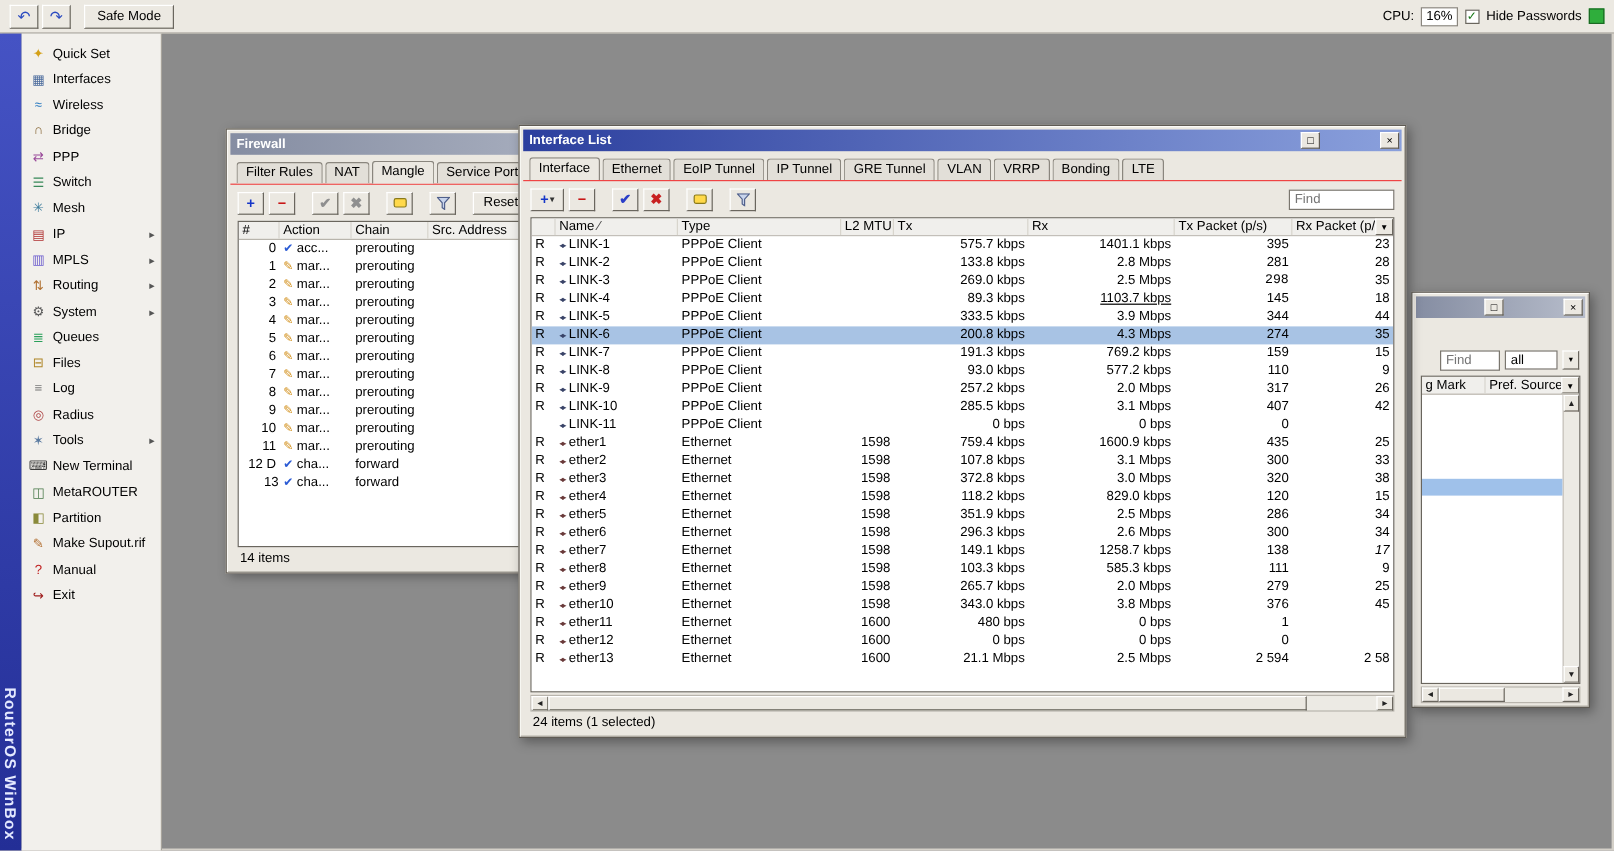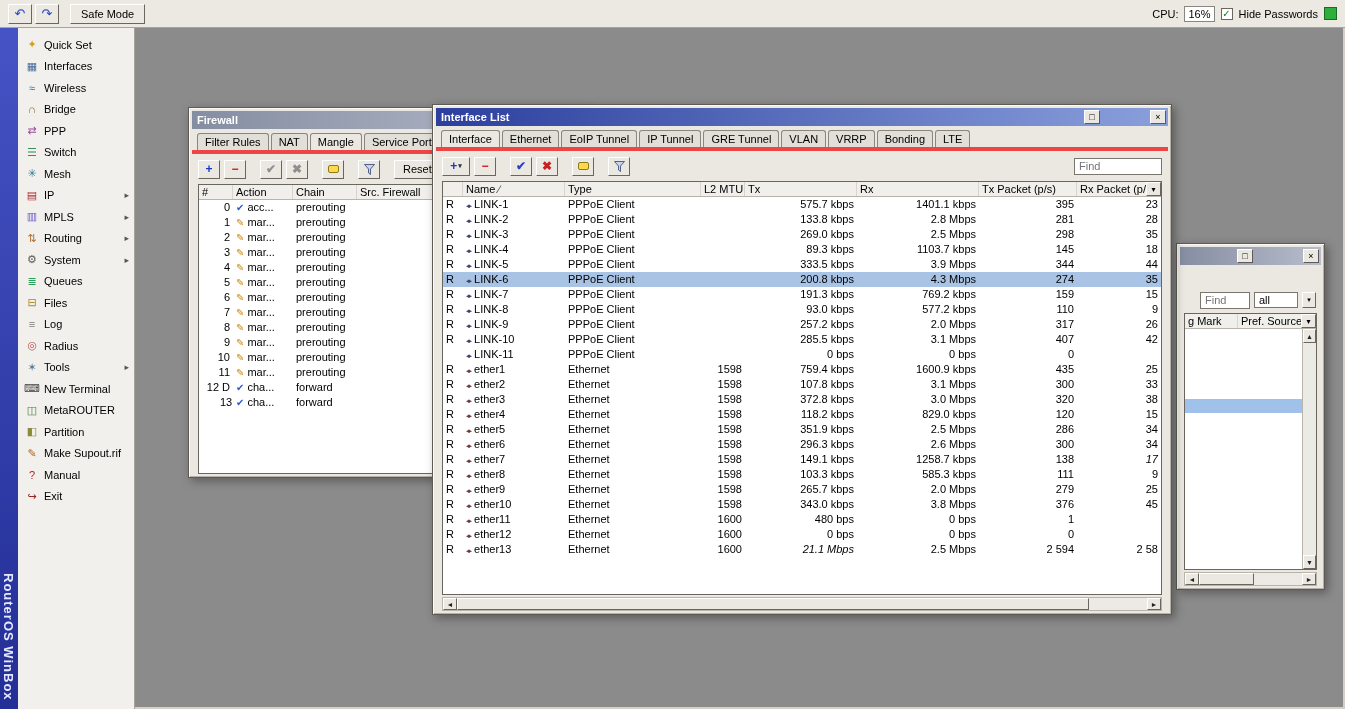--- a/index.html
+++ b/index.html
@@ -39,21 +39,21 @@
          box-shadow: inset 1px 1px 0 #fbfaf7, inset -1px -1px 0 #b5b1a8, 3px 3px 9px rgba(0,0,0,.35);
          display:flex; flex-direction:column; }
   .tbar { height:18px; flex:0 0 18px; display:flex; align-items:center; padding:0 2px 0 5px;
           color:#fff; font-weight:bold;gap:48px; }
   .tbar.active   { background:linear-gradient(90deg,#2c3f9e,#8aa0dc); }
   .tbar.inactive { background:linear-gradient(90deg,#858da2,#b7bdcb); }
   .sp { flex:1; }
   .wbtn { width:16px; height:14px; background:#ebe8e1; border:1px solid; border-color:#fff #5f5b54 #5f5b54 #fff;
           color:#000; font-size:9px; font-weight:normal; display:flex; align-items:center; justify-content:center; margin-left:2px; }
 
-  .tabs { display:flex; padding:4px 5px 0; border-bottom:4px solid #ef4444; height:25px; flex:0 0 25px; overflow:hidden; }
+  .tabs { display:flex; align-items:flex-end; padding:4px 5px 0; border-bottom:1px solid #ef4444; height:25px; flex:0 0 25px; overflow:hidden; }
   .tab { padding:2px 7px 3px; border:1px solid #8a867e; border-bottom:none; border-radius:3px 3px 0 0;
          background:#e2dfd8; margin-right:2px; white-space:nowrap; }
   .tab.active { background:#ebe8e1; padding-bottom:5px; margin-bottom:-1px; }
 
   .toolbar { display:flex; align-items:center; padding:5px 6px; gap:4px; flex:0 0 30px; }
   .tbtn { width:22px; height:19px; background:#ebe8e1; border:1px solid; border-color:#fff #6a665e #6a665e #fff;
           display:flex; align-items:center; justify-content:center; font-size:12px; font-weight:bold; }
   .tbtn.wide { width:28px; }
   .plus  { color:#1636c8; } .minus { color:#c81616; }
   .check { color:#2a3ec8; } .cross { color:#c82020; }
@@ -271,21 +271,21 @@
             <path d="M0.5 0.5 H10.5 L6.5 5 V10.5 L4.5 9 V5 Z" fill="#c8d4ec" stroke="#51618c" stroke-width="1"></path>
           </svg>
       </div>
       <button class="txtbtn">Reset Counters</button>
     </div>
     <div class="tablebox">
       <div class="thead">
           <div class="th" style="width: 34px;">#</div>
           <div class="th" style="width: 60px;">Action</div>
           <div class="th" style="width: 64px;">Chain</div>
-          <div class="th" style="width: 80px;">Src. Firewall</div>
+          <div class="th" style="width: 80px;">Src. Address</div>
           <div class="th" style="flex: 1 1 0%;">Dst. Address</div>
         </div>
       <div class="rows">
           <div class="trow">
             <div class="td right" style="width: 34px;"><span>0</span></div>
             <div class="td" style="width: 60px;"><span class="act-ic" style="color: rgb(42, 90, 212);">✔</span><span>acc...</span></div>
             <div class="td" style="width: 64px;">prerouting</div>
             <div class="td" style="width: 80px;"></div>
             <div class="td" style="flex: 1 1 0%;"></div>
           </div>
@@ -374,20 +374,23 @@
             <div class="td" style="flex: 1 1 0%;"></div>
           </div>
           <div class="trow">
             <div class="td right" style="width: 34px; padding-left: 21px;"><span>13</span><span class="fw-flag">D</span></div>
             <div class="td" style="width: 60px;"><span class="act-ic" style="color: rgb(42, 90, 212);">✔</span><span>cha...</span></div>
             <div class="td" style="width: 64px;">forward</div>
             <div class="td" style="width: 80px;"></div>
             <div class="td" style="flex: 1 1 0%;"></div>
           </div>
         </div>
+    </div>
+    <div class="statusbar">
+      <span>14 items</span>
     </div>
   </div>
 
   <div class="win rt">
     <div class="tbar inactive">
       <span class="sp"></span>
       <span class="wbtn">□</span>
       <span class="wbtn">×</span>
     </div>
     <div class="rt-gap"></div>
@@ -498,30 +501,30 @@
             <div class="td right" style="width: 98px;">281</div>
             <div class="td right" style="flex: 1 1 0%;">28</div>
           </div>
           <div class="trow">
             <div class="td" style="width: 20px;">R</div>
             <div class="td" style="width: 102px;"><span class="ific" style="color: rgb(58, 68, 104);">◂▸</span><span>LINK-3</span></div>
             <div class="td" style="width: 136px;">PPPoE Client</div>
             <div class="td right" style="width: 44px;"></div>
             <div class="td right" style="width: 112px;">269.0 kbps</div>
             <div class="td right" style="width: 122px;">2.5 Mbps</div>
-            <div class="td right" style="width: 98px;">298</div>
+            <div class="td right" style="width: 98px; font-family: Liberation Mono, monospace;">298</div>
             <div class="td right" style="flex: 1 1 0%;">35</div>
           </div>
           <div class="trow">
             <div class="td" style="width: 20px;">R</div>
             <div class="td" style="width: 102px;"><span class="ific" style="color: rgb(58, 68, 104);">◂▸</span><span>LINK-4</span></div>
             <div class="td" style="width: 136px;">PPPoE Client</div>
             <div class="td right" style="width: 44px;"></div>
             <div class="td right" style="width: 112px;">89.3 kbps</div>
-            <div class="td right" style="width: 122px;">1103.7 kbps</div>
+            <div class="td right" style="width: 122px; text-decoration: underline;">1103.7 kbps</div>
             <div class="td right" style="width: 98px;">145</div>
             <div class="td right" style="flex: 1 1 0%;">18</div>
           </div>
           <div class="trow">
             <div class="td" style="width: 20px;">R</div>
             <div class="td" style="width: 102px;"><span class="ific" style="color: rgb(58, 68, 104);">◂▸</span><span>LINK-5</span></div>
             <div class="td" style="width: 136px;">PPPoE Client</div>
             <div class="td right" style="width: 44px;"></div>
             <div class="td right" style="width: 112px;">333.5 kbps</div>
             <div class="td right" style="width: 122px;">3.9 Mbps</div>
@@ -706,29 +709,32 @@
             <div class="td right" style="width: 112px;">0 bps</div>
             <div class="td right" style="width: 122px;">0 bps</div>
             <div class="td right" style="width: 98px;">0</div>
             <div class="td right" style="flex: 1 1 0%;"></div>
           </div>
           <div class="trow">
             <div class="td" style="width: 20px;">R</div>
             <div class="td" style="width: 102px;"><span class="ific" style="color: rgb(106, 58, 58);">◂▸</span><span>ether13</span></div>
             <div class="td" style="width: 136px;">Ethernet</div>
             <div class="td right" style="width: 44px;">1600</div>
-            <div class="td right" style="width: 112px; font-style: italic;">21.1 Mbps</div>
+            <div class="td right" style="width: 112px;">21.1 Mbps</div>
             <div class="td right" style="width: 122px;">2.5 Mbps</div>
             <div class="td right" style="width: 98px;">2 594</div>
             <div class="td right" style="flex: 1 1 0%;">2 58</div>
           </div>
         </div>
       <div class="colbtn">▾</div>
     </div>
     <div class="hscroll">
       <div class="sarr">◄</div>
       <div class="sthumb" style="width:88%;"></div>
       <div class="strack"></div>
       <div class="sarr">►</div>
     </div>
+    <div class="statusbar">
+      <span>24 items (1 selected)</span>
+    </div>
   </div>
 
 </div>
 
 </body></html>

